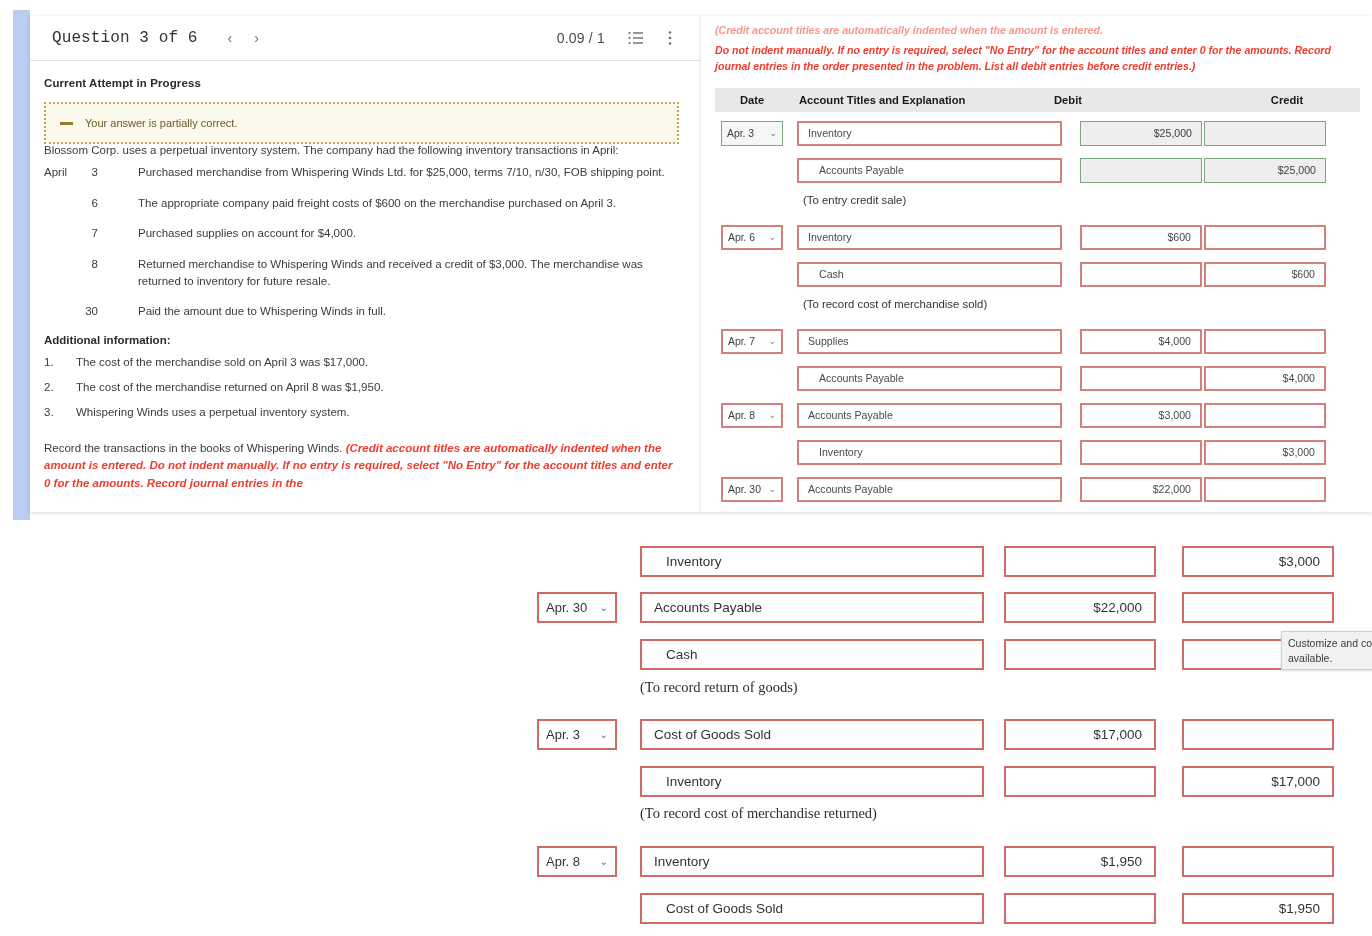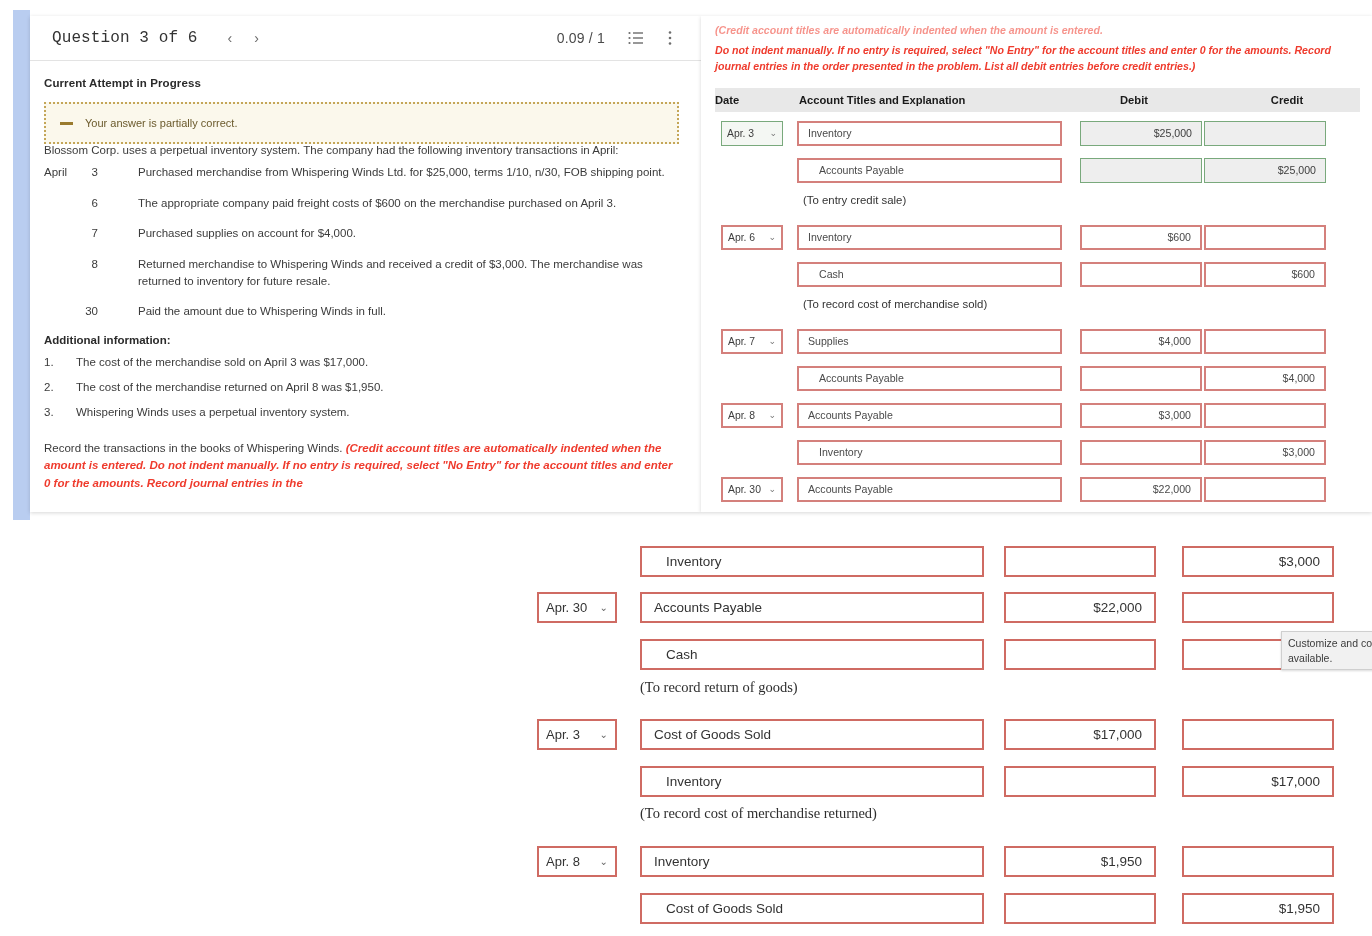--- a/index.html
+++ b/index.html
@@ -82,23 +82,23 @@
   .jinstr-ghost {
     position: absolute; left: 14px; top: 8px; width: 645px; height: 14px;
     overflow: hidden; font-size: 10.6px; color: #ef3b2d;
     font-style: italic; font-weight: bold; opacity: .55;
   }
   .thead {
     position: absolute; left: 14px; top: 72px; width: 645px; height: 24px;
     background: #e8e8e8; display: flex; align-items: center;
     font-size: 11.2px; font-weight: bold; color: #1a1a1a;
   }
-  .th-date  { width: 74px; }
+  .th-date  { width: 74px; text-align: center; }
   .th-acct  { width: 265px; padding-left: 10px; }
-  .th-debit { width: 160px; text-align: center; }
+  .th-debit { width: 160px; }
   .th-credit{ width: 146px; text-align: center; }
 
   .jrows { position: absolute; left: 14px; top: 104px; width: 650px; }
   .jrow { display: flex; align-items: center; height: 26px; margin-bottom: 11px; }
   .jexpl { font-size: 11.4px; color: #333; padding-left: 88px; height: 20px; margin-bottom: 10px; }
 
   .c-date { width: 74px; flex: 0 0 74px; display: flex; justify-content: center; }
   .c-acct { width: 271px; flex: 0 0 271px; padding-left: 8px; }
   .c-deb  { width: 132px; flex: 0 0 132px; padding-left: 20px; }
   .c-cre  { width: 140px; flex: 0 0 140px; padding-left: 12px; }
@@ -197,21 +197,21 @@
         <span class="alert-icon"></span>
         <span class="alert-text">Your answer is partially correct.</span>
       </div>
 
       <div class="intro">Blossom Corp. uses a perpetual inventory system. The company had the following inventory transactions in April:</div>
 
       <div class="txlist" id="tx-list">
           <div class="txrow">
             <div class="tx-month">April</div>
             <div class="tx-day">3</div>
-            <div class="tx-desc">Purchased merchandise from Whispering Winds Ltd. for $25,000, terms 1/10, n/30, FOB shipping point.</div>
+            <div class="tx-desc">Purchased merchandise from Whispering Winds Ltd. for $25,000, terms 7/10, n/30, FOB shipping point.</div>
           </div>
           <div class="txrow">
             <div class="tx-month"></div>
             <div class="tx-day">6</div>
             <div class="tx-desc">The appropriate company paid freight costs of $600 on the merchandise purchased on April 3.</div>
           </div>
           <div class="txrow">
             <div class="tx-month"></div>
             <div class="tx-day">7</div>
             <div class="tx-desc">Purchased supplies on account for $4,000.</div>

